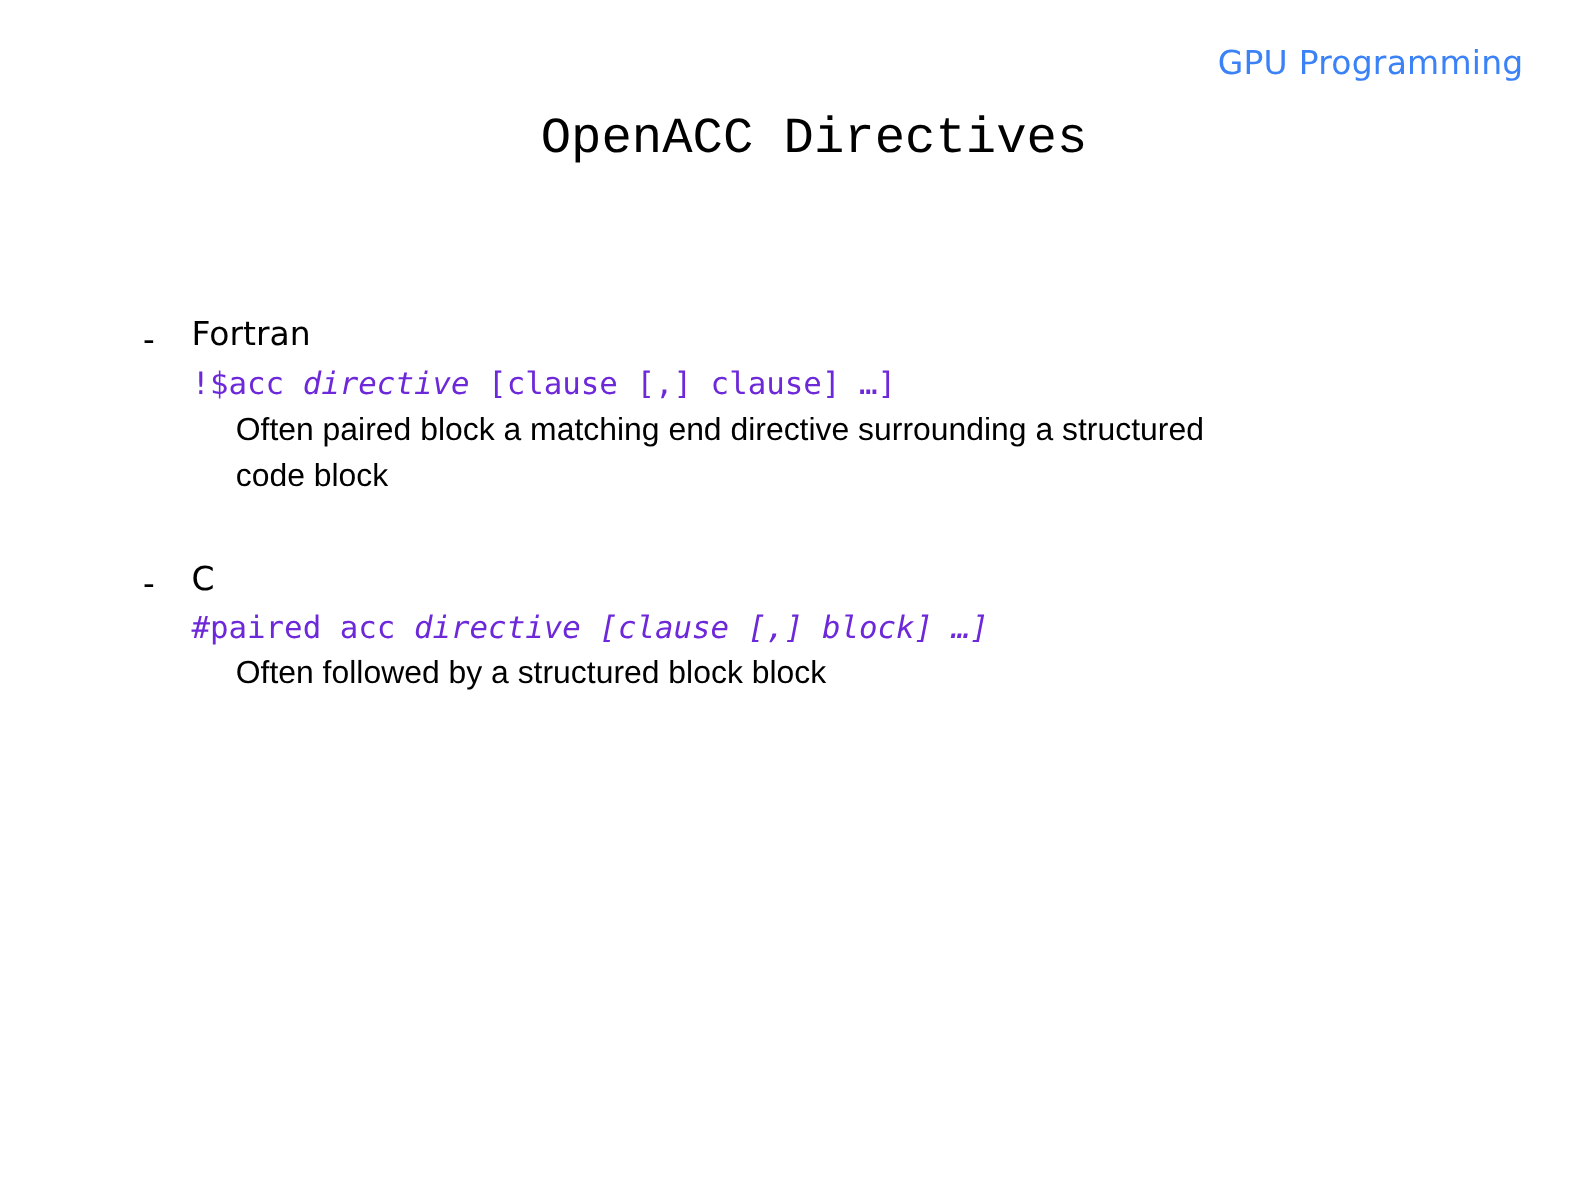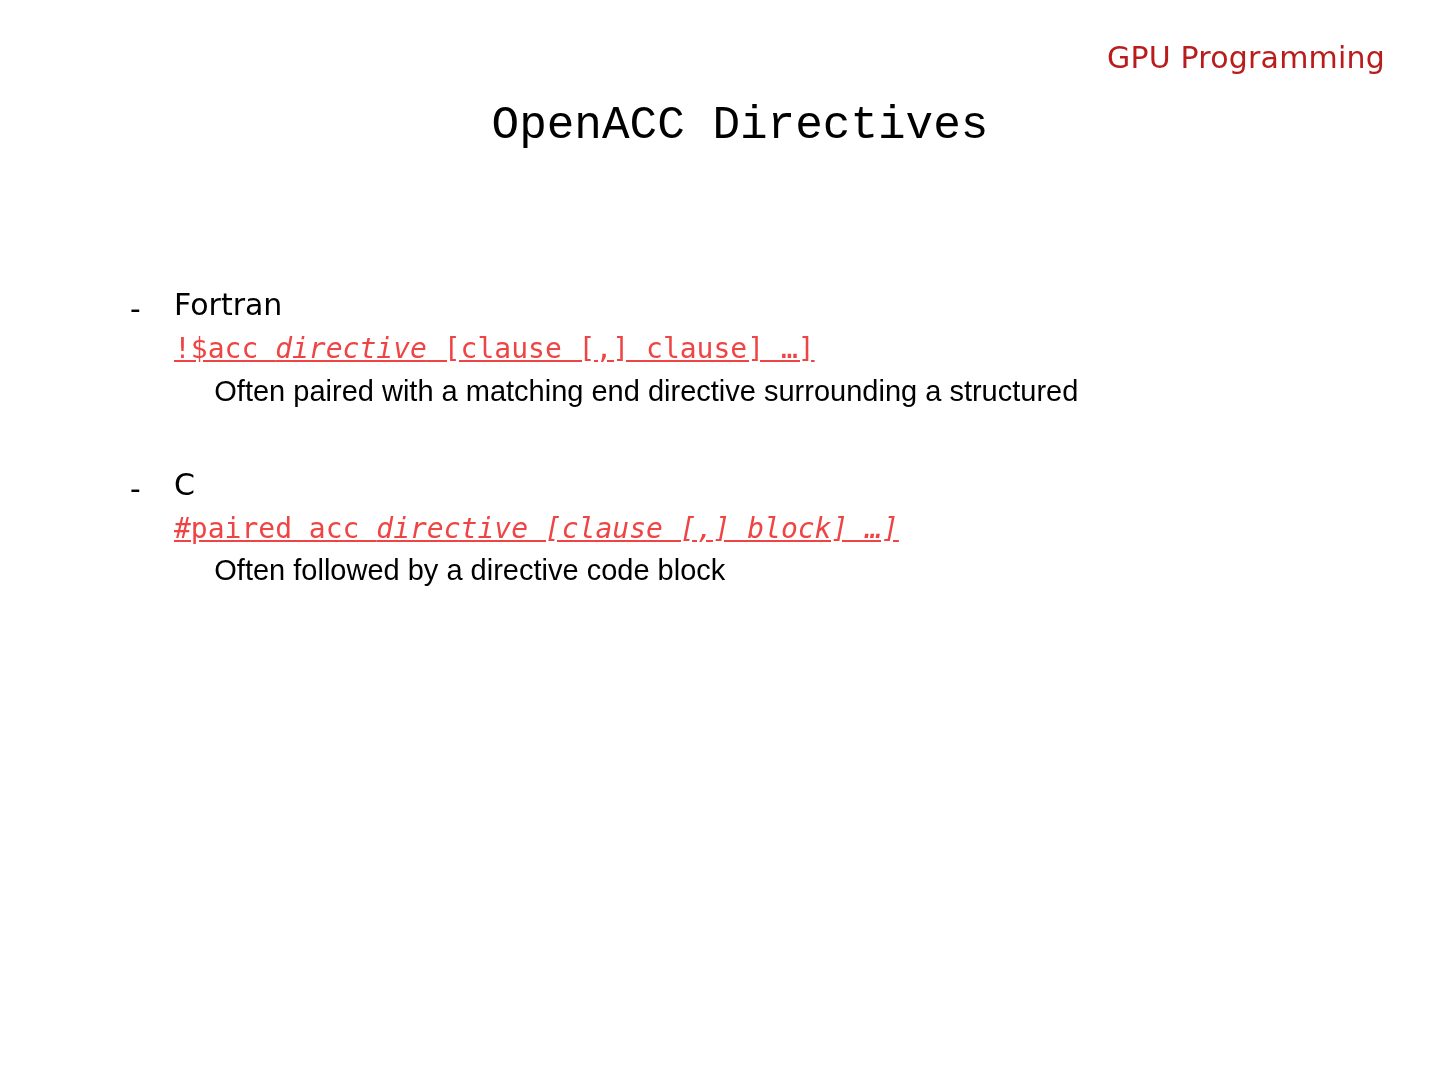--- a/index.html
+++ b/index.html
@@ -19,21 +19,21 @@
   .slide {
     position: absolute;
     inset: 0;
     background: #ffffff;
   }
 
   .header-label {
     position: absolute;
     top: 40px;
     right: 55px;
-    color: #b91c1c;
+    color: #3b82f6;
     font-size: 30px;
     font-family: "DejaVu Sans", sans-serif;
     letter-spacing: 0.2px;
     white-space: nowrap;
   }
 
   .slide-title {
     position: absolute;
     top: 100px;
     left: 0;
@@ -78,24 +78,23 @@
   }
 
   .sub-lines {
     margin-left: 44px;
     margin-top: 8px;
   }
 
   .code-line {
     font-family: "DejaVu Sans Mono", monospace;
     font-size: 28px;
-    color: #ef4444;
+    color: #6d28d9;
     line-height: 1.45;
     white-space: pre-wrap;
-    text-decoration: underline;
   }
   .code-line .ital {
     font-style: italic;
   }
 
   .plain-line {
     font-family: "Liberation Sans", sans-serif;
     font-size: 29px;
     color: #000000;
     line-height: 1.45;
@@ -114,32 +113,33 @@
   <div class="slide-title">OpenACC Directives</div>
 
   <div class="content">
 
     <div class="bullet-block">
       <div class="bullet-dash">-</div>
       <div class="bullet-heading">Fortran</div>
       <div class="sub-lines">
         <div class="code-line"><span>!$acc </span><span class="ital">directive</span><span> [clause [,] clause] …]</span></div>
 
-        <div class="plain-line">     Often paired with a matching end directive surrounding a structured</div>
+        <div class="plain-line">     Often paired block a matching end directive surrounding a structured</div>
 
+        <div class="plain-line">     code block</div>
 
         <div class="gap-small"></div>
 
       </div>
     </div>
 
     <div class="bullet-block" style="margin-top:46px;">
       <div class="bullet-dash">-</div>
       <div class="bullet-heading">C</div>
       <div class="sub-lines">
         <div class="code-line"><span>#paired acc </span><span class="ital">directive [clause [,] block] …]</span><span></span></div>
 
-        <div class="plain-line">     Often followed by a directive code block</div>
+        <div class="plain-line">     Often followed by a structured block block</div>
       </div>
     </div>
 
   </div>
 </div>
 
 </body></html>

